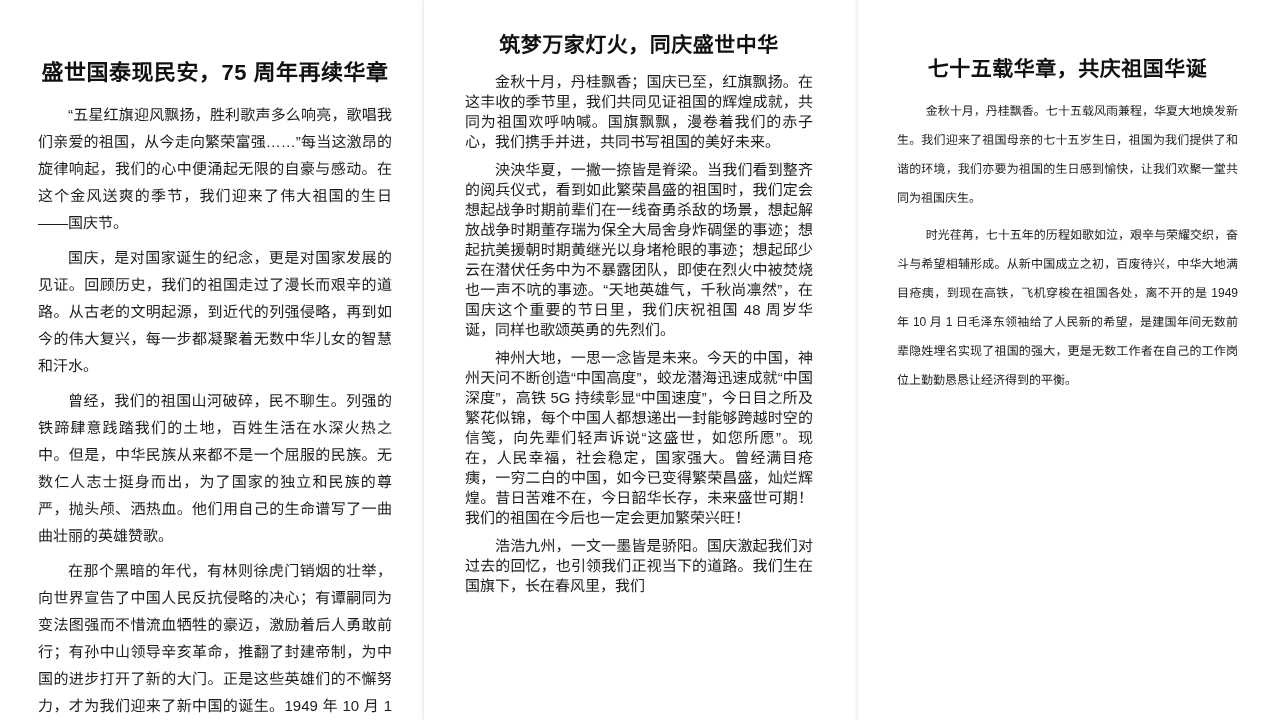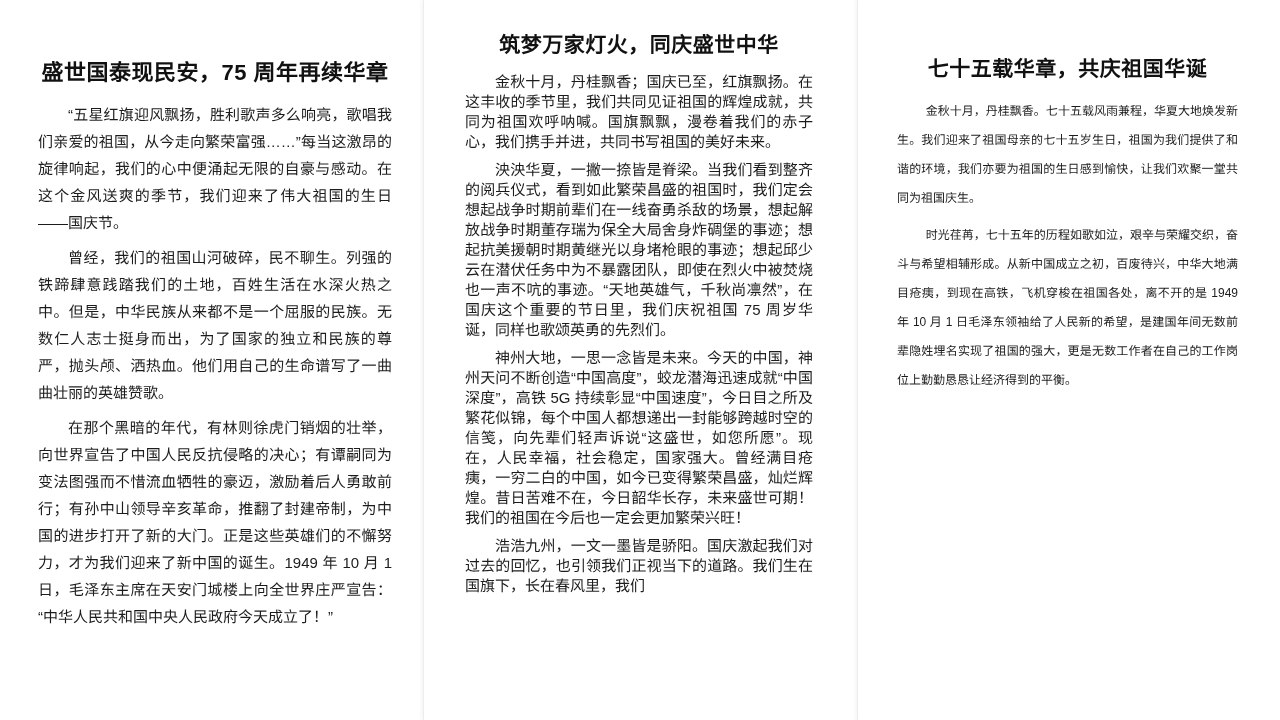--- a/index.html
+++ b/index.html
@@ -56,30 +56,31 @@
 </style>
 </head>
 <body>
 
 <div class="screen">
 
   <section class="page page-1">
     <h1 class="doc-title">盛世国泰现民安，75 周年再续华章</h1>
     <div class="doc-body">
       <p>“五星红旗迎风飘扬，胜利歌声多么响亮，歌唱我们亲爱的祖国，从今走向繁荣富强……”每当这激昂的旋律响起，我们的心中便涌起无限的自豪与感动。在这个金风送爽的季节，我们迎来了伟大祖国的生日——国庆节。</p>
+      <p>国庆，是对国家诞生的纪念，更是对国家发展的见证。回顾历史，我们的祖国走过了漫长而艰辛的道路。从古老的文明起源，到近代的列强侵略，再到如今的伟大复兴，每一步都凝聚着无数中华儿女的智慧和汗水。</p>
       <p>曾经，我们的祖国山河破碎，民不聊生。列强的铁蹄肆意践踏我们的土地，百姓生活在水深火热之中。但是，中华民族从来都不是一个屈服的民族。无数仁人志士挺身而出，为了国家的独立和民族的尊严，抛头颅、洒热血。他们用自己的生命谱写了一曲曲壮丽的英雄赞歌。</p>
       <p>在那个黑暗的年代，有林则徐虎门销烟的壮举，向世界宣告了中国人民反抗侵略的决心；有谭嗣同为变法图强而不惜流血牺牲的豪迈，激励着后人勇敢前行；有孙中山领导辛亥革命，推翻了封建帝制，为中国的进步打开了新的大门。正是这些英雄们的不懈努力，才为我们迎来了新中国的诞生。1949 年 10 月 1 日，毛泽东主席在天安门城楼上向全世界庄严宣告：“中华人民共和国中央人民政府今天成立了！”</p>
     </div>
   </section>
 
   <section class="page page-2">
     <h1 class="doc-title">筑梦万家灯火，同庆盛世中华</h1>
     <div class="doc-body">
       <p>金秋十月，丹桂飘香；国庆已至，红旗飘扬。在这丰收的季节里，我们共同见证祖国的辉煌成就，共同为祖国欢呼呐喊。国旗飘飘，漫卷着我们的赤子心，我们携手并进，共同书写祖国的美好未来。</p>
-      <p>泱泱华夏，一撇一捺皆是脊梁。当我们看到整齐的阅兵仪式，看到如此繁荣昌盛的祖国时，我们定会想起战争时期前辈们在一线奋勇杀敌的场景，想起解放战争时期董存瑞为保全大局舍身炸碉堡的事迹；想起抗美援朝时期黄继光以身堵枪眼的事迹；想起邱少云在潜伏任务中为不暴露团队，即使在烈火中被焚烧也一声不吭的事迹。“天地英雄气，千秋尚凛然”，在国庆这个重要的节日里，我们庆祝祖国 75 周岁华诞，同样也歌颂英勇的先烈们。</p>
+      <p>泱泱华夏，一撇一捺皆是脊梁。当我们看到整齐的阅兵仪式，看到如此繁荣昌盛的祖国时，我们定会想起战争时期前辈们在一线奋勇杀敌的场景，想起解放战争时期董存瑞为保全大局舍身炸碉堡的事迹；想起抗美援朝时期黄继光以身堵枪眼的事迹；想起邱少云在潜伏任务中为不暴露团队，即使在烈火中被焚烧也一声不吭的事迹。“天地英雄气，千秋尚凛然”，在国庆这个重要的节日里，我们庆祝祖国 48 周岁华诞，同样也歌颂英勇的先烈们。</p>
       <p>神州大地，一思一念皆是未来。今天的中国，神州天问不断创造“中国高度”，蛟龙潜海迅速成就“中国深度”，高铁 5G 持续彰显“中国速度”，今日目之所及繁花似锦，每个中国人都想递出一封能够跨越时空的信笺，向先辈们轻声诉说“这盛世，如您所愿”。现在，人民幸福，社会稳定，国家强大。曾经满目疮痍，一穷二白的中国，如今已变得繁荣昌盛，灿烂辉煌。昔日苦难不在，今日韶华长存，未来盛世可期！我们的祖国在今后也一定会更加繁荣兴旺！</p>
       <p>浩浩九州，一文一墨皆是骄阳。国庆激起我们对过去的回忆，也引领我们正视当下的道路。我们生在国旗下，长在春风里，我们</p>
     </div>
   </section>
 
   <section class="page page-3">
     <h1 class="doc-title">七十五载华章，共庆祖国华诞</h1>
     <div class="doc-body">
       <p>金秋十月，丹桂飘香。七十五载风雨兼程，华夏大地焕发新生。我们迎来了祖国母亲的七十五岁生日，祖国为我们提供了和谐的环境，我们亦要为祖国的生日感到愉快，让我们欢聚一堂共同为祖国庆生。</p>
       <p>时光荏苒，七十五年的历程如歌如泣，艰辛与荣耀交织，奋斗与希望相辅形成。从新中国成立之初，百废待兴，中华大地满目疮痍，到现在高铁，飞机穿梭在祖国各处，离不开的是 1949 年 10 月 1 日毛泽东领袖给了人民新的希望，是建国年间无数前辈隐姓埋名实现了祖国的强大，更是无数工作者在自己的工作岗位上勤勤恳恳让经济得到的平衡。</p>

